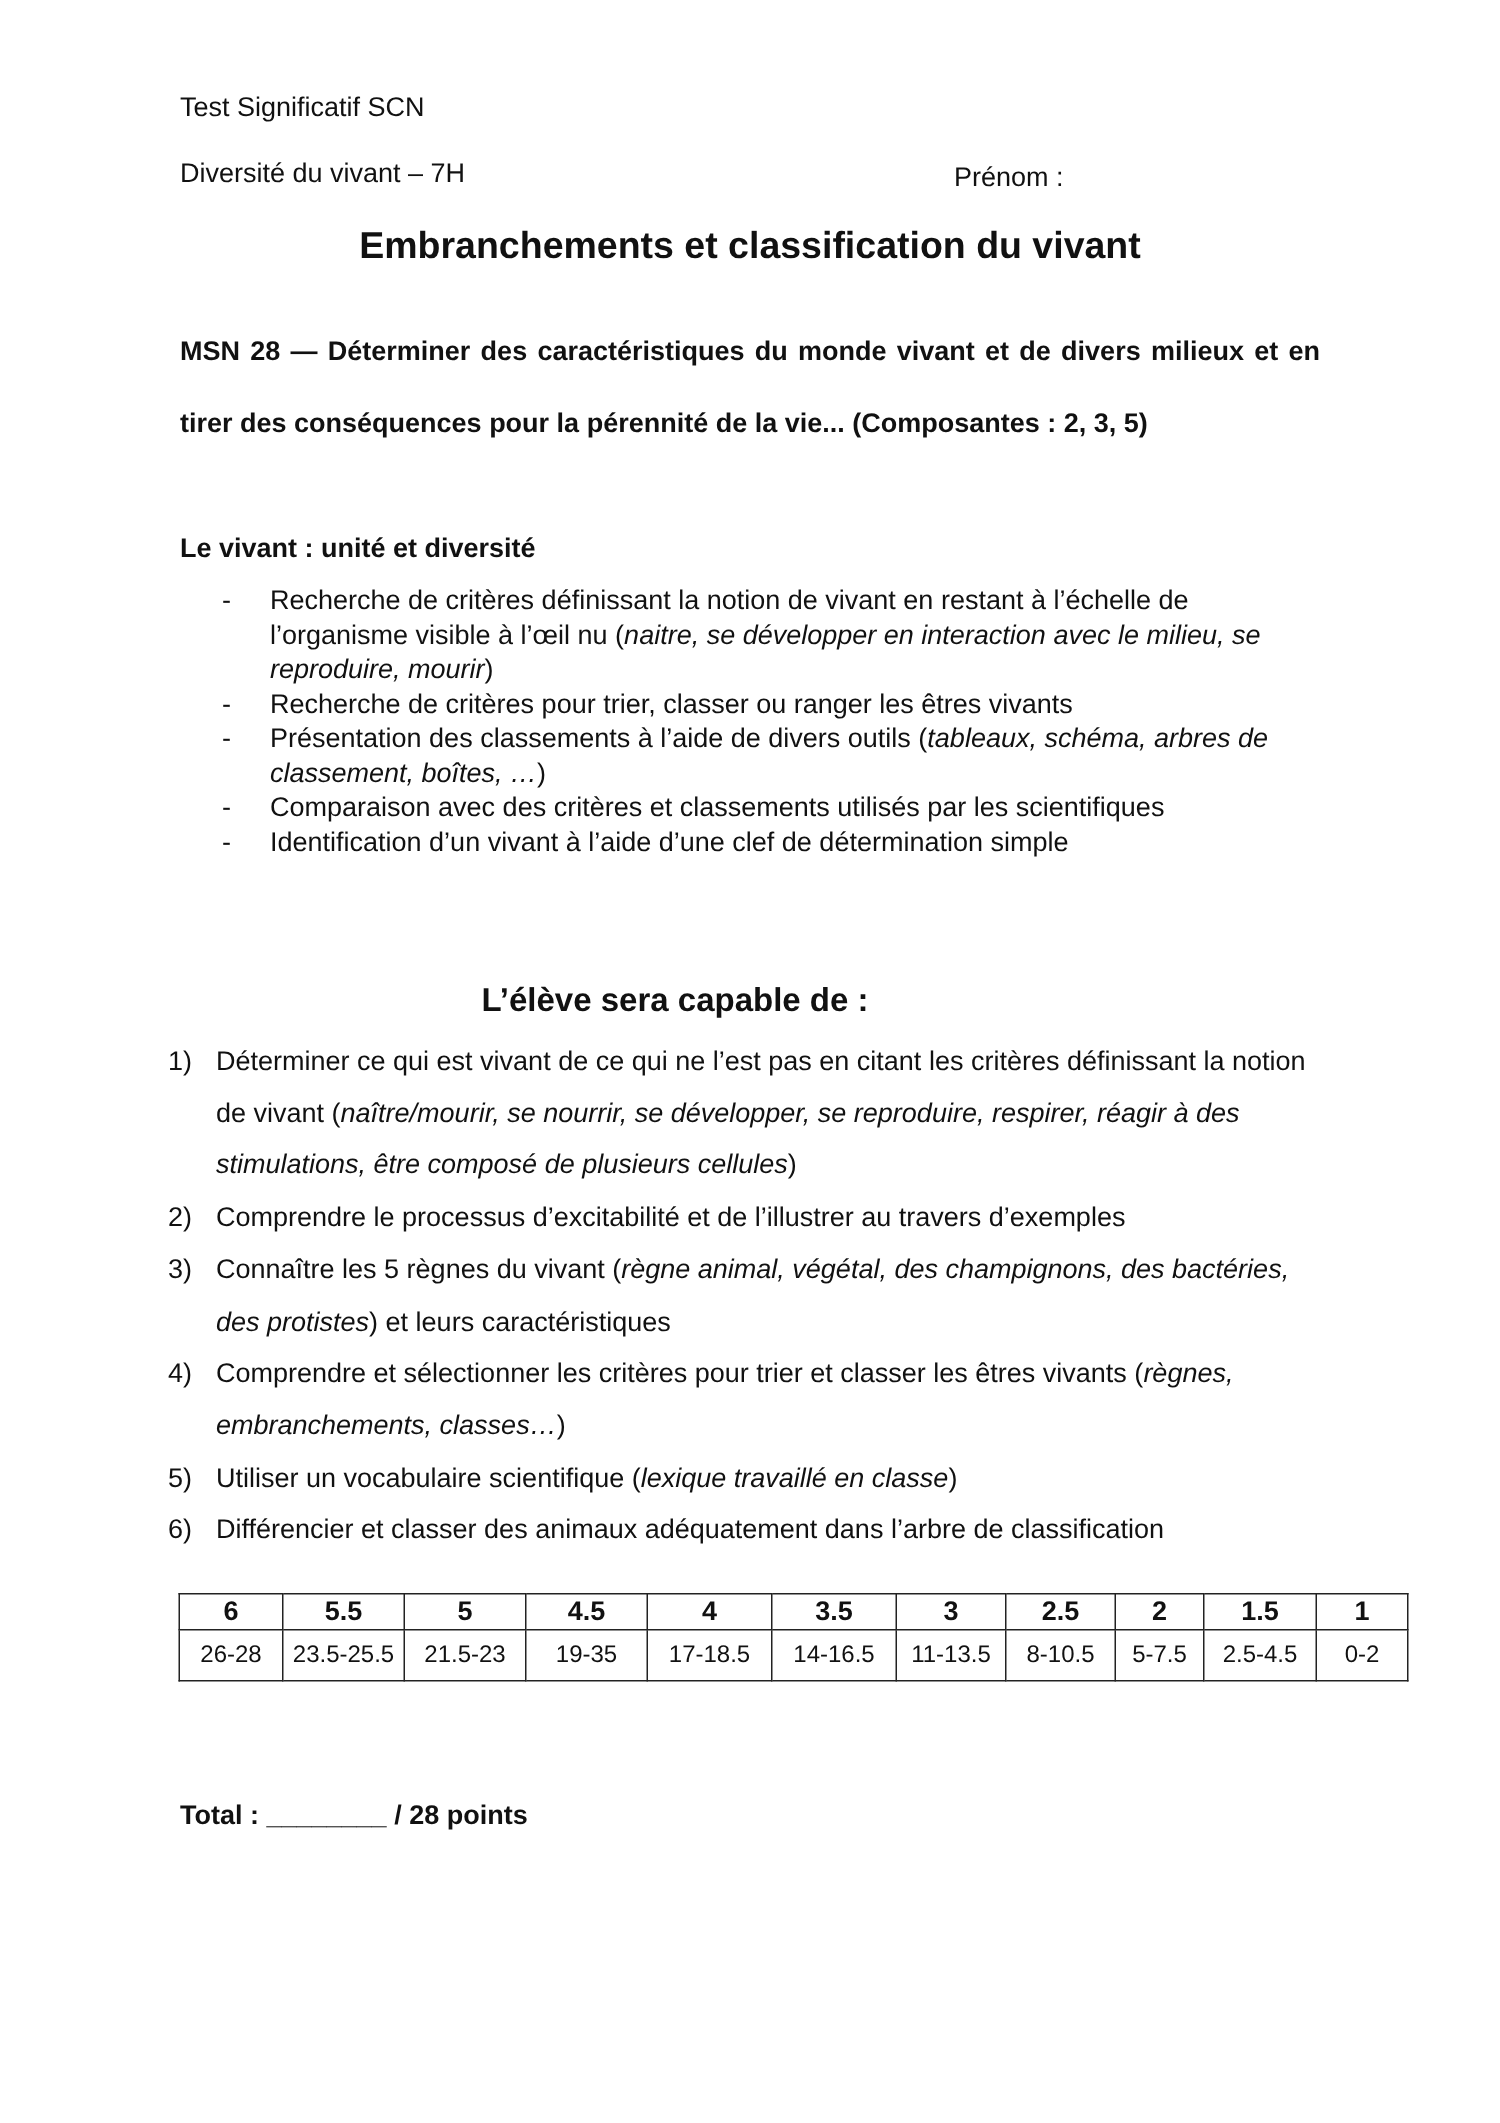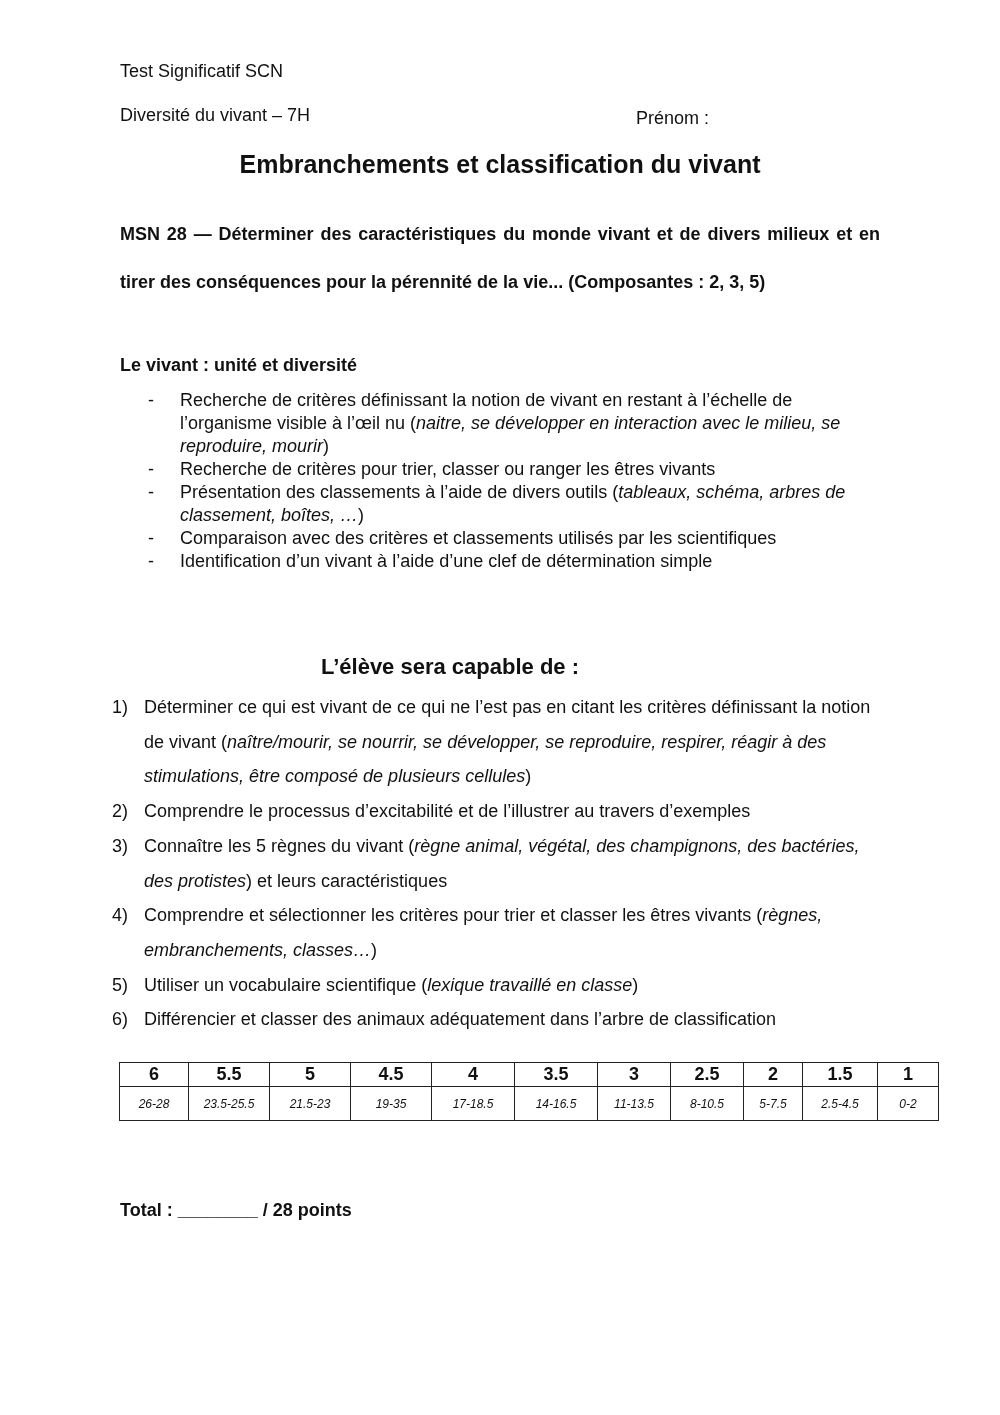--- a/index.html
+++ b/index.html
@@ -15,21 +15,21 @@
   ul.dash li { position: relative; padding-left: 32px; }
   ul.dash li .d { position: absolute; left: 0; top: 0; }
   .capable { left: 0; width: 900px; top: 622px; text-align: center; font-weight: bold; font-size: 22px; margin-top: 32px; }
   ol.obj { position: absolute; left: 112px; top: 690px; width: 780px; margin: 0; padding: 0; list-style: none; font-size: 18px; line-height: 34.7px; }
   ol.obj li { position: relative; padding-left: 32px; }
   ol.obj li .n { position: absolute; left: 0; top: 0; }
   i { font-style: italic; }
   table.grade { position: absolute; left: 119px; top: 1062px; border-collapse: collapse; }
   table.grade td { border: 1.5px solid #222; text-align: center; padding: 0; }
   table.grade tr.r1 td { height: 23px; font-weight: bold; font-size: 18px; }
-  table.grade tr.r2 td { height: 33px; font-size: 12px; font-style: italic; }
+  table.grade tr.r2 td { height: 33px; font-size: 16px; }
   .total { left: 120px; top: 1200px; font-weight: bold; font-size: 18px; }
 </style>
 </head>
 <body>
 
 <div class="abs hdr" style="top:60px;">Test Significatif SCN</div>
 <div class="abs hdr" style="top:85px;margin-top:19px;">Diversité du vivant – 7H</div>
 <div class="abs prenom">Prénom :</div>
 
 <div class="abs title">Embranchements et classification du vivant</div>

